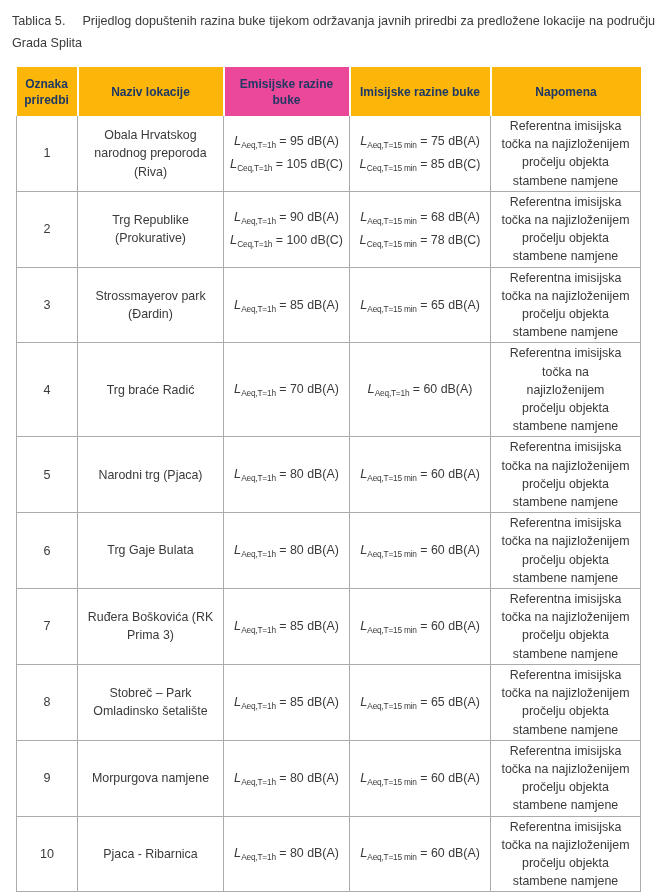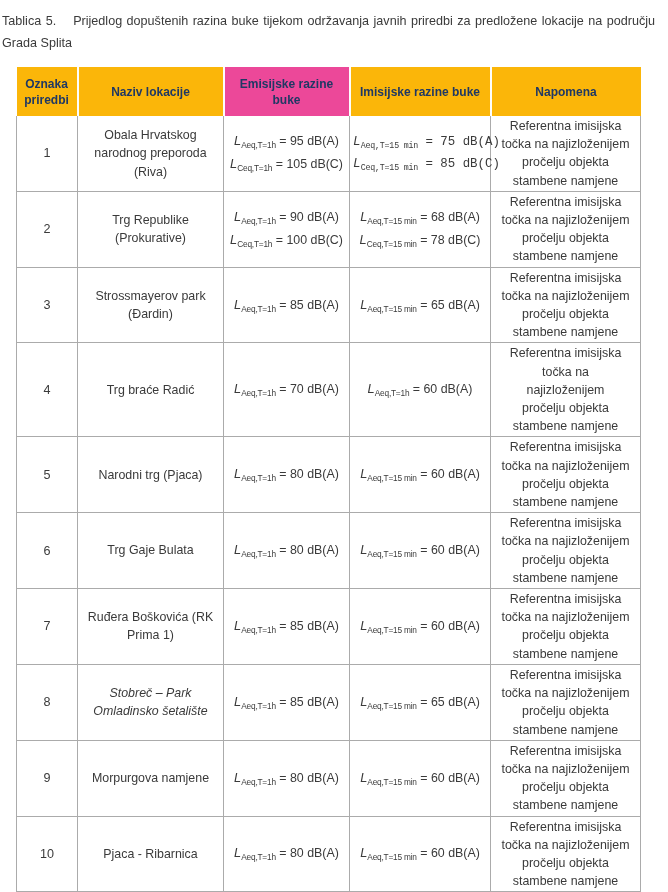--- a/index.html
+++ b/index.html
@@ -12,21 +12,21 @@
     position: relative;
     width: 668px;
     height: 892px;
     background: #ffffff;
     overflow: hidden;
     color: #3a3a3a;
   }
   
   .caption {
     margin: 0;
-    padding: 10px 13px 0 2px;
+    padding: 10px 13px 0 12px;
     font-size: 12.6px;
     line-height: 22px;
     color: #3a3a3a;
     text-align: justify;
   }
   .caption .tabgap {
     display: inline-block;
     width: 17px;
   }
   
@@ -122,21 +122,21 @@
       </tr>
     </thead>
     <tbody>
     <tr>
       <td class="cell-oznaka" style="border-color: rgb(171, 171, 171);">1</td>
       <td class="cell-naziv" style="border-color: rgb(171, 171, 171);">Obala Hrvatskog narodnog preporoda (Riva)</td>
       <td class="cell-emis" style="border-color: rgb(171, 171, 171);">
             <div class="formula"><i>L</i><sub>Aeq,T=1h</sub> = 95 dB(A)</div>
             <div class="formula"><i>L</i><sub>Ceq,T=1h</sub> = 105 dB(C)</div>
           </td>
-      <td class="cell-imis" style="border-color: rgb(171, 171, 171); font-family: Liberation Mono, monospace;">
+      <td class="cell-imis" style="border-color: rgb(171, 171, 171);">
             <div class="formula"><i>L</i><sub>Aeq,T=15 min</sub> = 75 dB(A)</div>
             <div class="formula"><i>L</i><sub>Ceq,T=15 min</sub> = 85 dB(C)</div>
           </td>
       <td class="cell-napomena" style="border-color: rgb(171, 171, 171);">Referentna imisijska
 točka na najizloženijem
 pročelju objekta
 stambene namjene</td>
     </tr>
 
     <tr>
@@ -212,36 +212,36 @@
             <div class="formula"><i>L</i><sub>Aeq,T=15 min</sub> = 60 dB(A)</div>
           </td>
       <td class="cell-napomena" style="border-color: rgb(171, 171, 171);">Referentna imisijska
 točka na najizloženijem
 pročelju objekta
 stambene namjene</td>
     </tr>
 
     <tr>
       <td class="cell-oznaka" style="border-color: rgb(171, 171, 171);">7</td>
-      <td class="cell-naziv" style="border-color: rgb(171, 171, 171);">Ruđera Boškovića (RK Prima 1)</td>
+      <td class="cell-naziv" style="border-color: rgb(171, 171, 171);">Ruđera Boškovića (RK Prima 3)</td>
       <td class="cell-emis" style="border-color: rgb(171, 171, 171);">
             <div class="formula"><i>L</i><sub>Aeq,T=1h</sub> = 85 dB(A)</div>
           </td>
       <td class="cell-imis" style="border-color: rgb(171, 171, 171);">
             <div class="formula"><i>L</i><sub>Aeq,T=15 min</sub> = 60 dB(A)</div>
           </td>
       <td class="cell-napomena" style="border-color: rgb(171, 171, 171);">Referentna imisijska
 točka na najizloženijem
 pročelju objekta
 stambene namjene</td>
     </tr>
 
     <tr>
       <td class="cell-oznaka" style="border-color: rgb(171, 171, 171);">8</td>
-      <td class="cell-naziv" style="border-color: rgb(171, 171, 171); font-style: italic;">Stobreč – Park Omladinsko šetalište</td>
+      <td class="cell-naziv" style="border-color: rgb(171, 171, 171);">Stobreč – Park Omladinsko šetalište</td>
       <td class="cell-emis" style="border-color: rgb(171, 171, 171);">
             <div class="formula"><i>L</i><sub>Aeq,T=1h</sub> = 85 dB(A)</div>
           </td>
       <td class="cell-imis" style="border-color: rgb(171, 171, 171);">
             <div class="formula"><i>L</i><sub>Aeq,T=15 min</sub> = 65 dB(A)</div>
           </td>
       <td class="cell-napomena" style="border-color: rgb(171, 171, 171);">Referentna imisijska
 točka na najizloženijem
 pročelju objekta
 stambene namjene</td>

